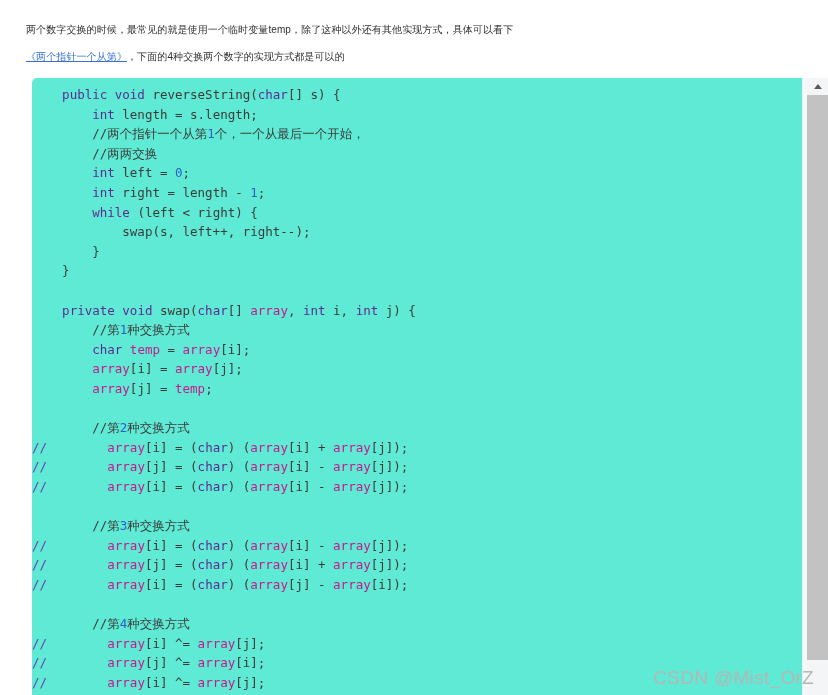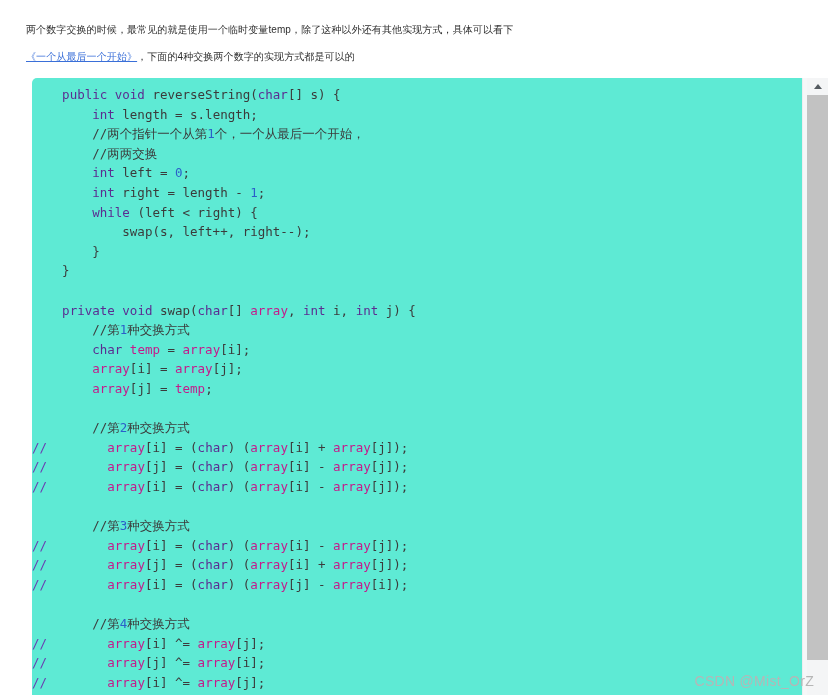--- a/index.html
+++ b/index.html
@@ -108,30 +108,30 @@
     background: #c2c2c2;
     cursor: pointer;
   }
 
   
   #watermark {
     position: absolute;
     right: 14px;
     bottom: 6px;
     font-family: "Liberation Sans", sans-serif;
-    font-size: 14px;
+    font-size: 19px;
     color: #b6b6b6;
     letter-spacing: 0.3px;
     pointer-events: none;
   }
 </style>
 </head>
 <body>
 
-<div id="intro"><span>两个数字交换的时候，最常见的就是使用一个临时变量temp，除了这种以外还有其他实现方式，具体可以看下</span><br><a class="link" href="#">《一个从最后一个开始》</a><span>，下面的4种交换两个数字的实现方式都是可以的</span></div>
+<div id="intro"><span>两个数字交换的时候，最常见的就是使用一个临时变量temp，除了这种以外还有其他实现方式，具体可以看下</span><br><a class="link" href="#">《两个指针一个从第》</a><span>，下面的4种交换两个数字的实现方式都是可以的</span></div>
 
 <div id="code-wrap">
 
   <div id="code-scroll-region">
     <pre id="code"><span class="ln"><span class="plain">    </span><span class="kw">public</span><span class="plain"> </span><span class="kw">void</span><span class="plain"> reverseString(</span><span class="kw">char</span><span class="plain">[] s) {</span></span><span class="ln"><span class="plain">        </span><span class="kw">int</span><span class="plain"> length = s.length;</span></span><span class="ln"><span class="plain">        </span><span class="cmt">//两个指针一个从第</span><span class="num">1</span><span class="cmt">个，一个从最后一个开始，</span></span><span class="ln"><span class="plain">        </span><span class="cmt">//两两交换</span></span><span class="ln"><span class="plain">        </span><span class="kw">int</span><span class="plain"> left = </span><span class="num">0</span><span class="plain">;</span></span><span class="ln"><span class="plain">        </span><span class="kw">int</span><span class="plain"> right = length - </span><span class="num">1</span><span class="plain">;</span></span><span class="ln"><span class="plain">        </span><span class="kw">while</span><span class="plain"> (left &lt; right) {</span></span><span class="ln"><span class="plain">            swap(s, left++, right--);</span></span><span class="ln"><span class="plain">        }</span></span><span class="ln"><span class="plain">    }</span></span><span class="ln">&nbsp;</span><span class="ln"><span class="plain">    </span><span class="kw">private</span><span class="plain"> </span><span class="kw">void</span><span class="plain"> swap(</span><span class="kw">char</span><span class="plain">[] </span><span class="var">array</span><span class="plain">, </span><span class="kw">int</span><span class="plain"> i, </span><span class="kw">int</span><span class="plain"> j) {</span></span><span class="ln"><span class="plain">        </span><span class="cmt">//第</span><span class="num">1</span><span class="cmt">种交换方式</span></span><span class="ln"><span class="plain">        </span><span class="kw">char</span><span class="plain"> </span><span class="var">temp</span><span class="plain"> = </span><span class="var">array</span><span class="plain">[i];</span></span><span class="ln"><span class="plain">        </span><span class="var">array</span><span class="plain">[i] = </span><span class="var">array</span><span class="plain">[j];</span></span><span class="ln"><span class="plain">        </span><span class="var">array</span><span class="plain">[j] = </span><span class="var">temp</span><span class="plain">;</span></span><span class="ln">&nbsp;</span><span class="ln"><span class="plain">        </span><span class="cmt">//第</span><span class="num">2</span><span class="cmt">种交换方式</span></span><span class="ln"><span class="cmt-mark">//</span><span class="plain">        </span><span class="var">array</span><span class="plain">[i] = (</span><span class="kw">char</span><span class="plain">) (</span><span class="var">array</span><span class="plain">[i] + </span><span class="var">array</span><span class="plain">[j]);</span></span><span class="ln"><span class="cmt-mark">//</span><span class="plain">        </span><span class="var">array</span><span class="plain">[j] = (</span><span class="kw">char</span><span class="plain">) (</span><span class="var">array</span><span class="plain">[i] - </span><span class="var">array</span><span class="plain">[j]);</span></span><span class="ln"><span class="cmt-mark">//</span><span class="plain">        </span><span class="var">array</span><span class="plain">[i] = (</span><span class="kw">char</span><span class="plain">) (</span><span class="var">array</span><span class="plain">[i] - </span><span class="var">array</span><span class="plain">[j]);</span></span><span class="ln">&nbsp;</span><span class="ln"><span class="plain">        </span><span class="cmt">//第</span><span class="num">3</span><span class="cmt">种交换方式</span></span><span class="ln"><span class="cmt-mark">//</span><span class="plain">        </span><span class="var">array</span><span class="plain">[i] = (</span><span class="kw">char</span><span class="plain">) (</span><span class="var">array</span><span class="plain">[i] - </span><span class="var">array</span><span class="plain">[j]);</span></span><span class="ln"><span class="cmt-mark">//</span><span class="plain">        </span><span class="var">array</span><span class="plain">[j] = (</span><span class="kw">char</span><span class="plain">) (</span><span class="var">array</span><span class="plain">[i] + </span><span class="var">array</span><span class="plain">[j]);</span></span><span class="ln"><span class="cmt-mark">//</span><span class="plain">        </span><span class="var">array</span><span class="plain">[i] = (</span><span class="kw">char</span><span class="plain">) (</span><span class="var">array</span><span class="plain">[j] - </span><span class="var">array</span><span class="plain">[i]);</span></span><span class="ln">&nbsp;</span><span class="ln"><span class="plain">        </span><span class="cmt">//第</span><span class="num">4</span><span class="cmt">种交换方式</span></span><span class="ln"><span class="cmt-mark">//</span><span class="plain">        </span><span class="var">array</span><span class="plain">[i] ^= </span><span class="var">array</span><span class="plain">[j];</span></span><span class="ln"><span class="cmt-mark">//</span><span class="plain">        </span><span class="var">array</span><span class="plain">[j] ^= </span><span class="var">array</span><span class="plain">[i];</span></span><span class="ln"><span class="cmt-mark">//</span><span class="plain">        </span><span class="var">array</span><span class="plain">[i] ^= </span><span class="var">array</span><span class="plain">[j];</span></span><span class="ln"><span class="plain">    }</span></span></pre>
   </div>
 
   <div id="scrollbar">
     <div id="sb-up">
       <span class="arrow"></span>

